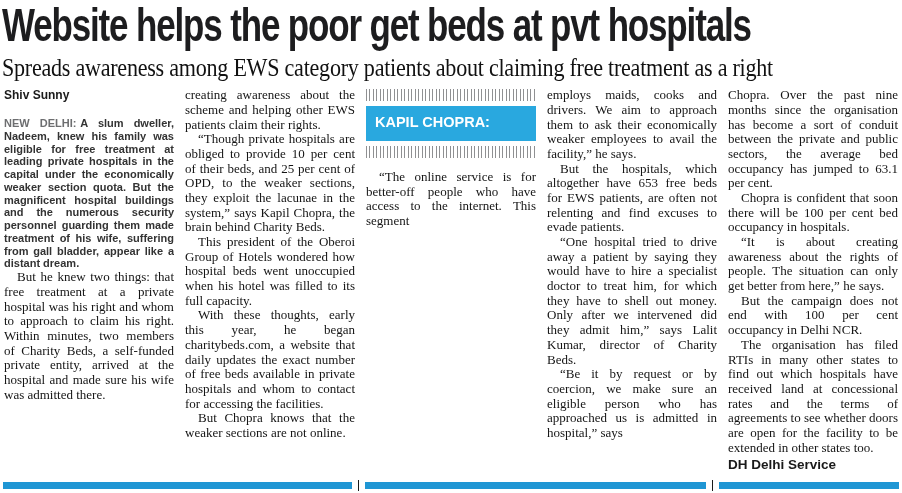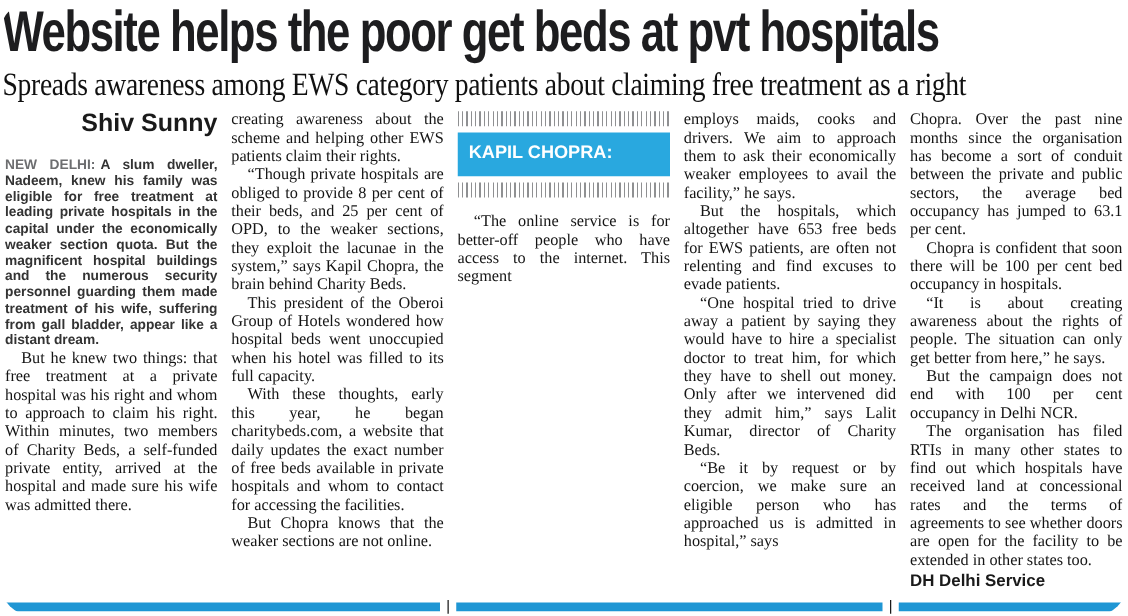--- a/index.html
+++ b/index.html
@@ -1,33 +1,33 @@
 <!DOCTYPE html>
 <html style="--pullquote_blue: #29a8df; --bar_blue: #1f96d4; --dateline_gray: #6d6e70;"><head>
 <meta charset="utf-8">
 <style>
   html,body{margin:0;padding:0;background:#fff;}
   #page{position:relative;width:902px;height:493px;background:#fff;overflow:hidden;
-        font-family:"Liberation Serif",serif;color:#141414;border-radius:27px;}
+        font-family:"Liberation Serif",serif;color:#141414;}
 
   
   #masthead{padding:0 2px;}
   .headline{font-family:"Liberation Sans",sans-serif;font-weight:bold;color:#1d1d1f;
             font-size:46px;line-height:1.04;white-space:nowrap;letter-spacing:-1.5px;
             width:132%;transform:scaleX(0.76);transform-origin:0 0;margin-top:2px;}
   .subheadline{font-family:"Liberation Serif",serif;color:#111;font-size:26px;line-height:1.05;
             white-space:nowrap;letter-spacing:-0.3px;width:118%;transform:scaleX(0.85);
             transform-origin:0 0;margin-top:4px;}
 
   
   #cols{display:grid;grid-template-columns:repeat(5,1fr);gap:11px;padding:0 4px;
         margin-top:7px;height:386px;overflow:hidden;}
   .col{overflow:hidden;}
-  .byline{font-family:"Liberation Sans",sans-serif;font-weight:bold;font-size:20px;
-          color:#1a1a1a;margin:0 0 15px 0;text-align:right;}
+  .byline{font-family:"Liberation Sans",sans-serif;font-weight:bold;font-size:12px;
+          color:#1a1a1a;margin:0 0 15px 0;}
   .lead{font-family:"Liberation Sans",sans-serif;font-weight:bold;font-size:11px;
         line-height:1.16;color:#333;text-align:justify;margin:0;}
   .dateline{color:var(--dateline_gray,#6d6e70);margin-right:4px;}
   p.body{font-size:13px;line-height:1.13;text-align:justify;margin:0;}
   p.ind{text-indent:13px;}
   .credit{font-family:"Liberation Sans",sans-serif;font-weight:bold;font-size:13.5px;
           color:#1a1a1a;margin:2px 0 0 0;}
 
   
   .hatch{height:12px;background:repeating-linear-gradient(to right,#8f9092 0,#8f9092 1px,#fff 1px,#fff 3.5px);}
@@ -60,21 +60,21 @@
 
     <div class="col">
       <p class="byline">Shiv Sunny</p>
       <p class="lead"><span class="dateline">NEW DELHI:</span><span>A slum dweller, Nadeem, knew his family was eligible for free treatment at leading private hospitals in the capital under the economically weaker section quota. But the magnificent hospital buildings and the numerous security personnel guarding them made treatment of his wife, suffering from gall bladder, appear like a distant dream.</span></p>
       <p class="body ind">But he knew two things: that free treatment at a private hospital was his right and whom to approach to claim his right. Within minutes, two members of Charity Beds, a self-funded private entity, arrived at the hospital and made sure his wife was admitted there.</p>
 
     </div>
 
     <div class="col">
       <p class="body">creating awareness about the scheme and helping other EWS patients claim their rights.</p>
-      <p class="body ind">“Though private hospitals are obliged to provide 8 per cent of their beds, and 25 per cent of OPD, to the weaker sections, they exploit the lacunae in the system,” says Kapil Chopra, the brain behind Charity Beds.</p>
+      <p class="body ind">“Though private hospitals are obliged to provide 10 per cent of their beds, and 25 per cent of OPD, to the weaker sections, they exploit the lacunae in the system,” says Kapil Chopra, the brain behind Charity Beds.</p>
       <p class="body ind">This president of the Oberoi Group of Hotels wondered how hospital beds went unoccupied when his hotel was filled to its full capacity.</p>
       <p class="body ind">With these thoughts, early this year, he began charitybeds.com, a website that daily updates the exact number of free beds available in private hospitals and whom to contact for accessing the facilities.</p>
       <p class="body ind">But Chopra knows that the weaker sections are not online.</p>
     </div>
 
     <div class="col">
       <div class="hatch top"></div>
       <div class="pullquote">
         <span class="pq-speaker">KAPIL CHOPRA:</span>
       </div>

